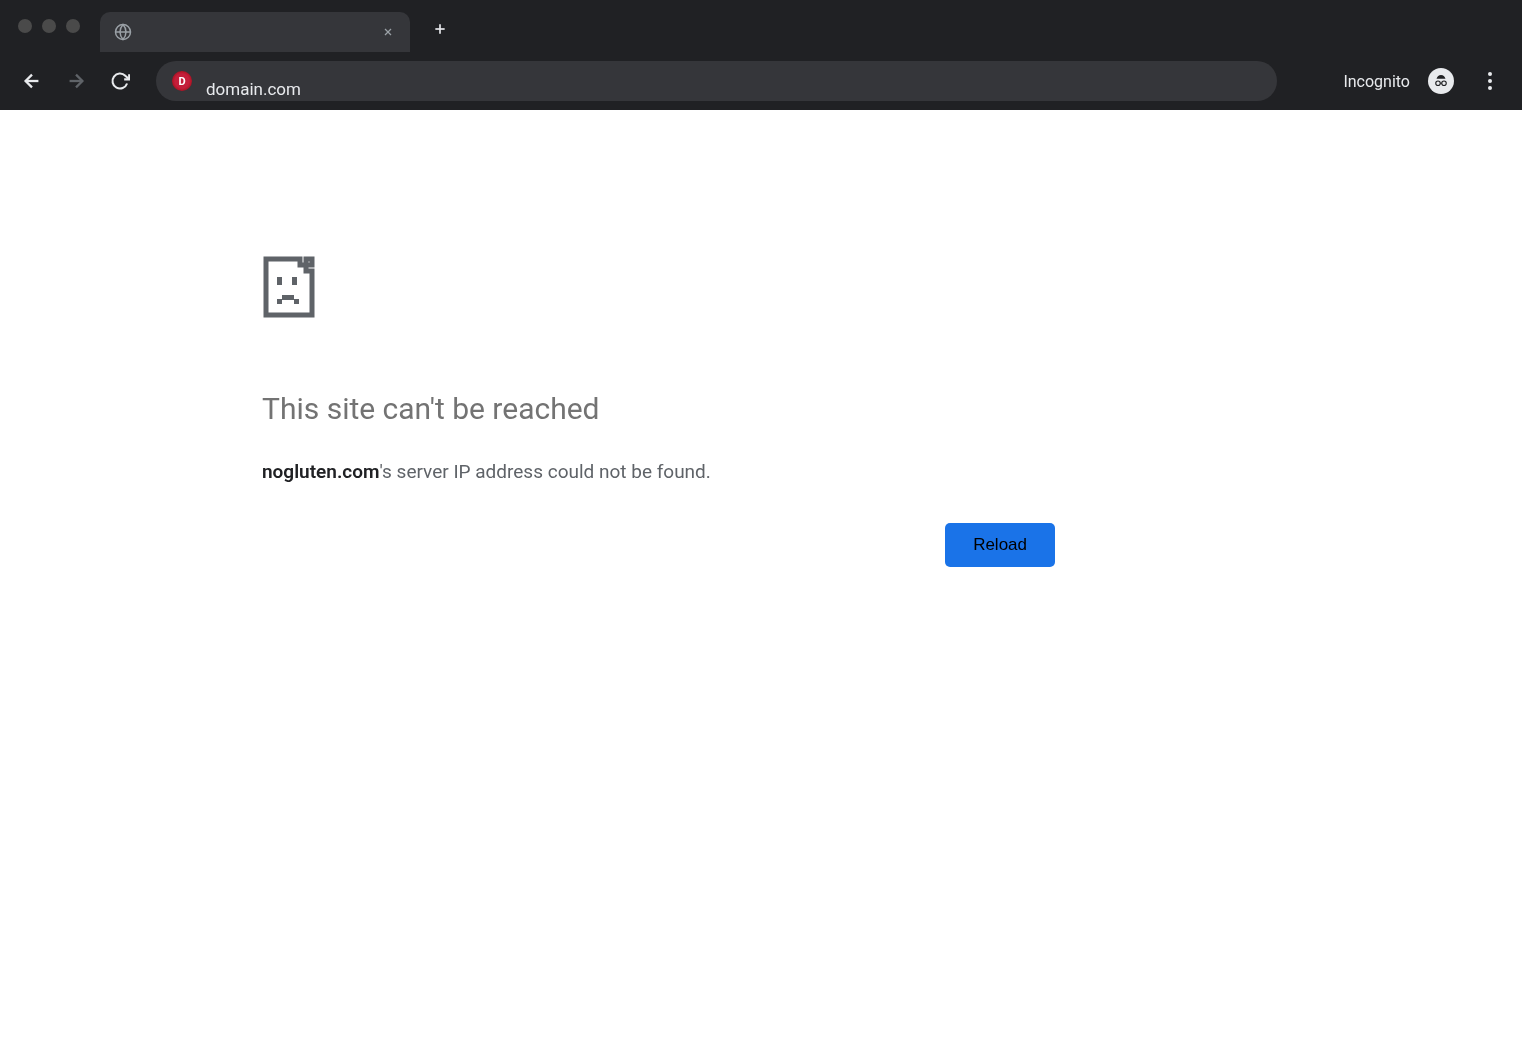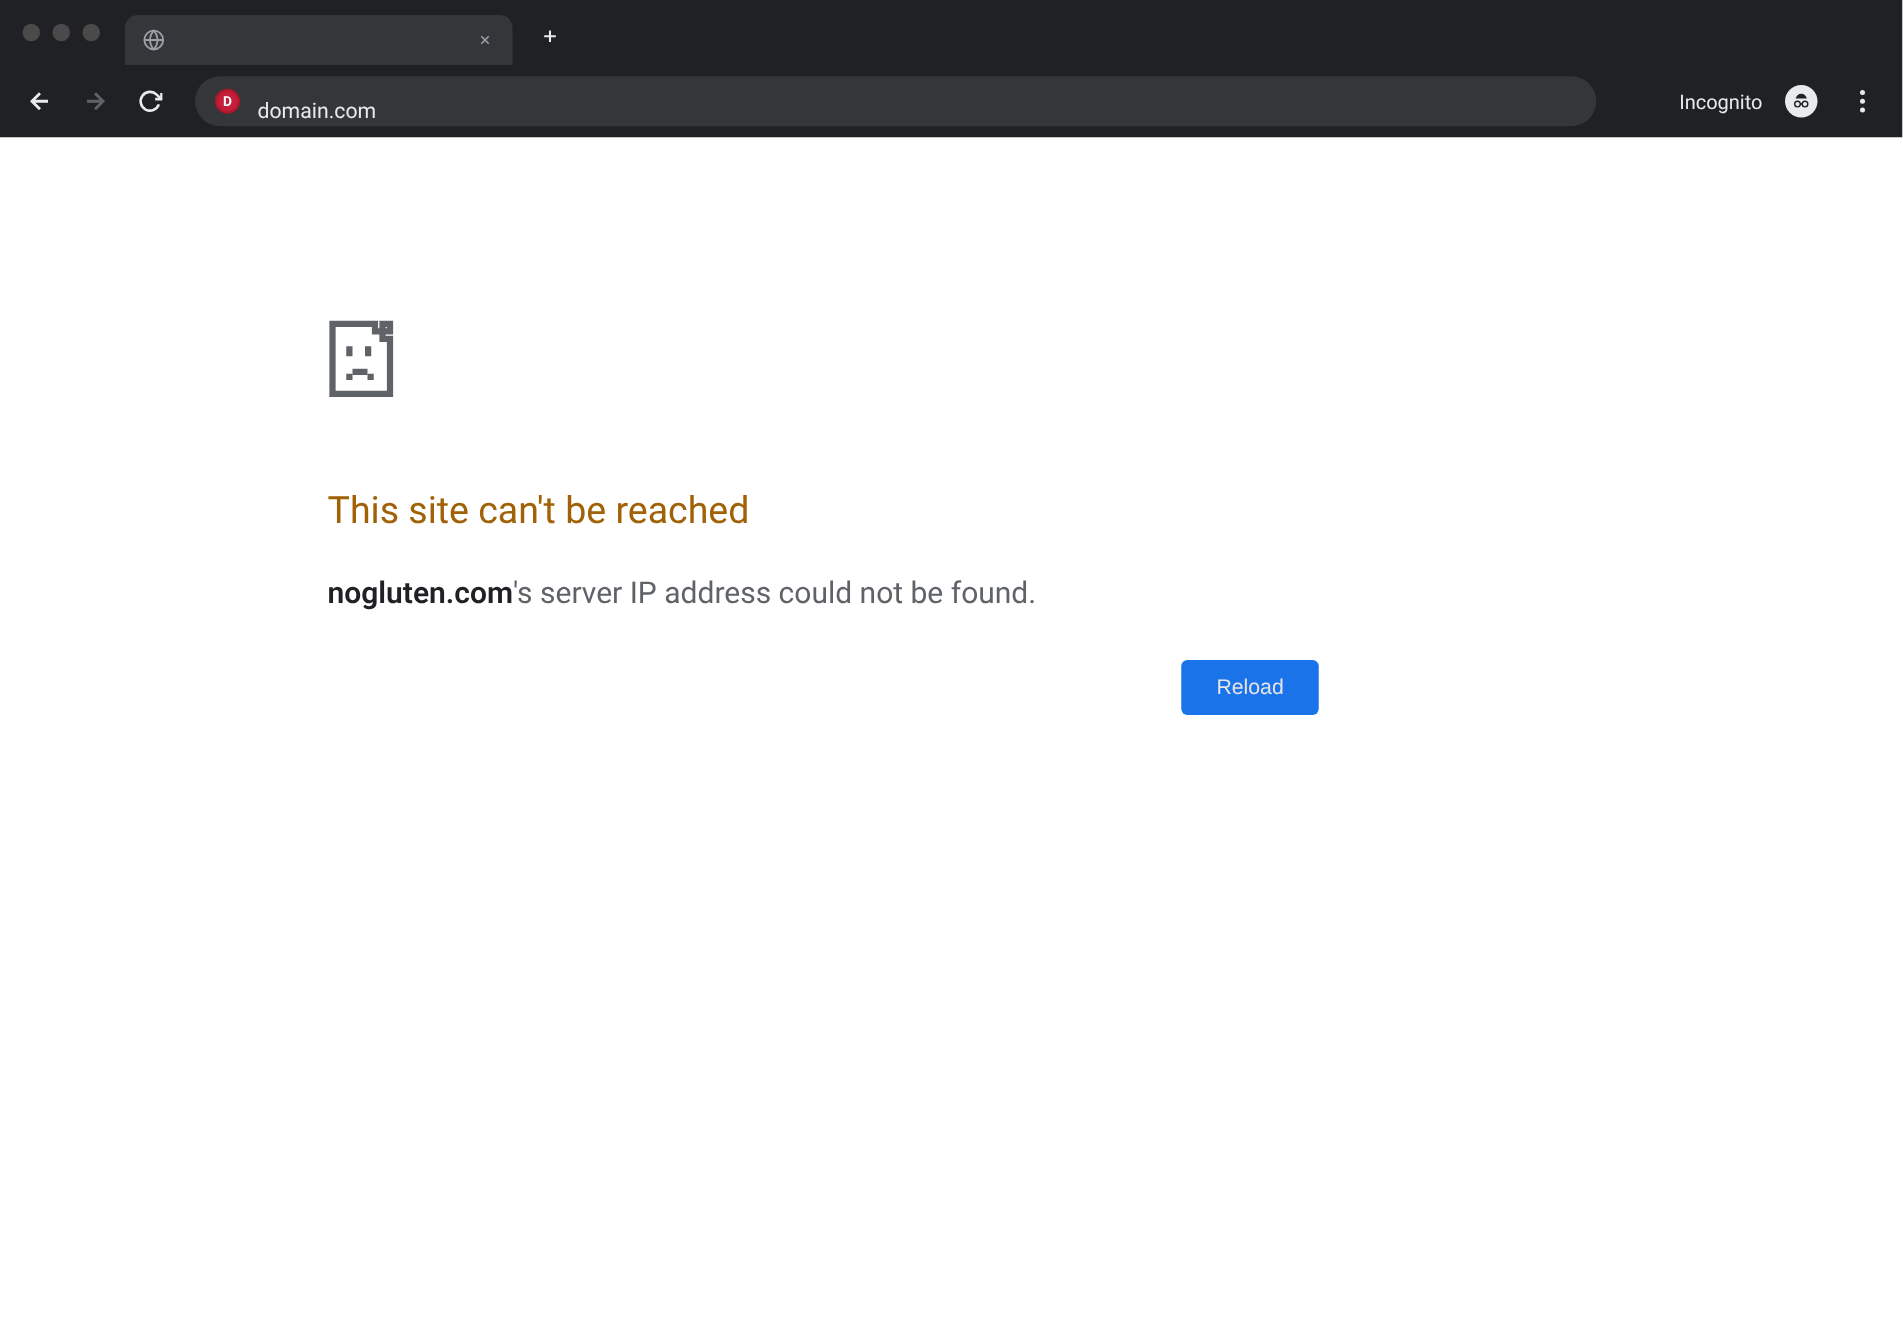--- a/index.html
+++ b/index.html
@@ -165,46 +165,46 @@
       background: #ffffff;
       padding-top: 145px;
       padding-left: 262px;
       padding-right: 262px;
     }
     .error-icon {
       margin-bottom: 68px;
     }
     .error-title {
       font-size: 30px;
-      color: #a16207;
+      color: #737373;
       font-weight: 400;
       margin-bottom: 34px;
     }
     .error-message {
-      font-size: 24px;
+      font-size: 19px;
       color: #5f6368;
       margin-bottom: 40px;
     }
     .error-message strong {
       color: #202124;
       font-weight: 600;
     }
     .error-code {
       font-size: 16px;
       color: #5f6368;
       margin-bottom: 90px;
     }
     .reload-row {
       display: flex;
       justify-content: flex-end;
       padding-right: 205px;
     }
     .reload-button {
       background: #1a73e8;
-      color: #e5e5e5;
+      color: #000000;
       border: none;
       padding: 12px 28px;
       font-size: 17px;
       border-radius: 5px;
       cursor: pointer;
     }
   </style>
 </head>
 <body>
 

